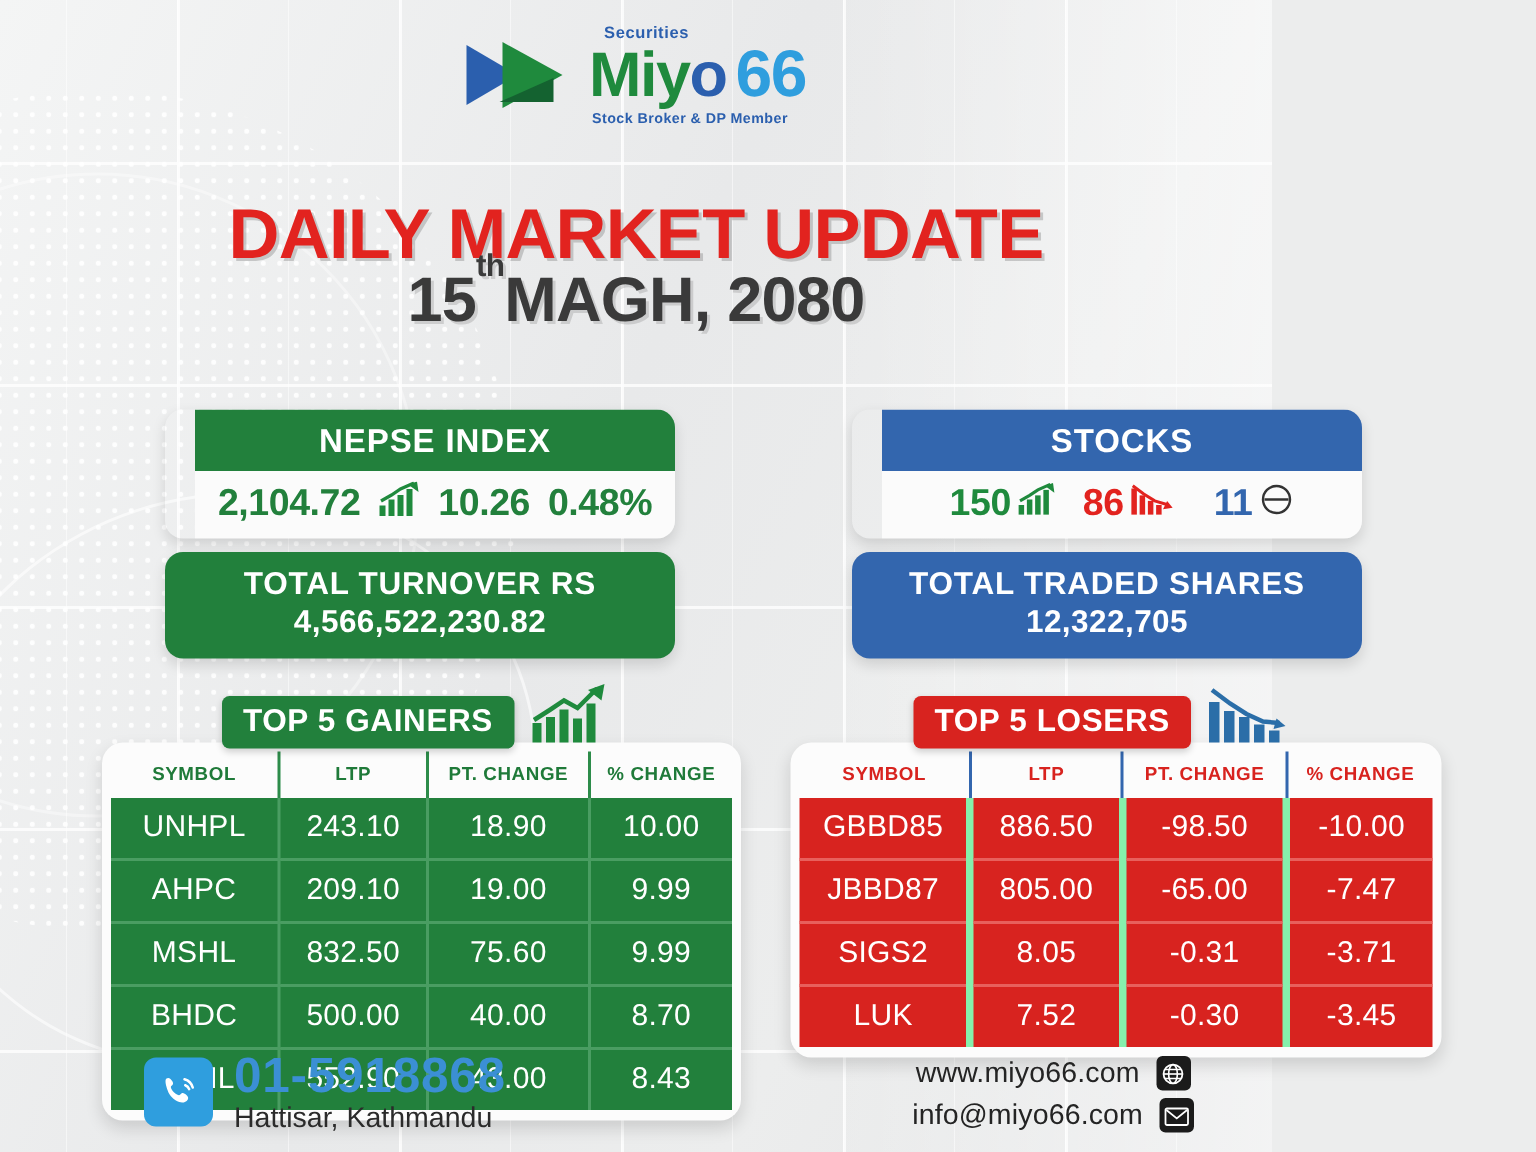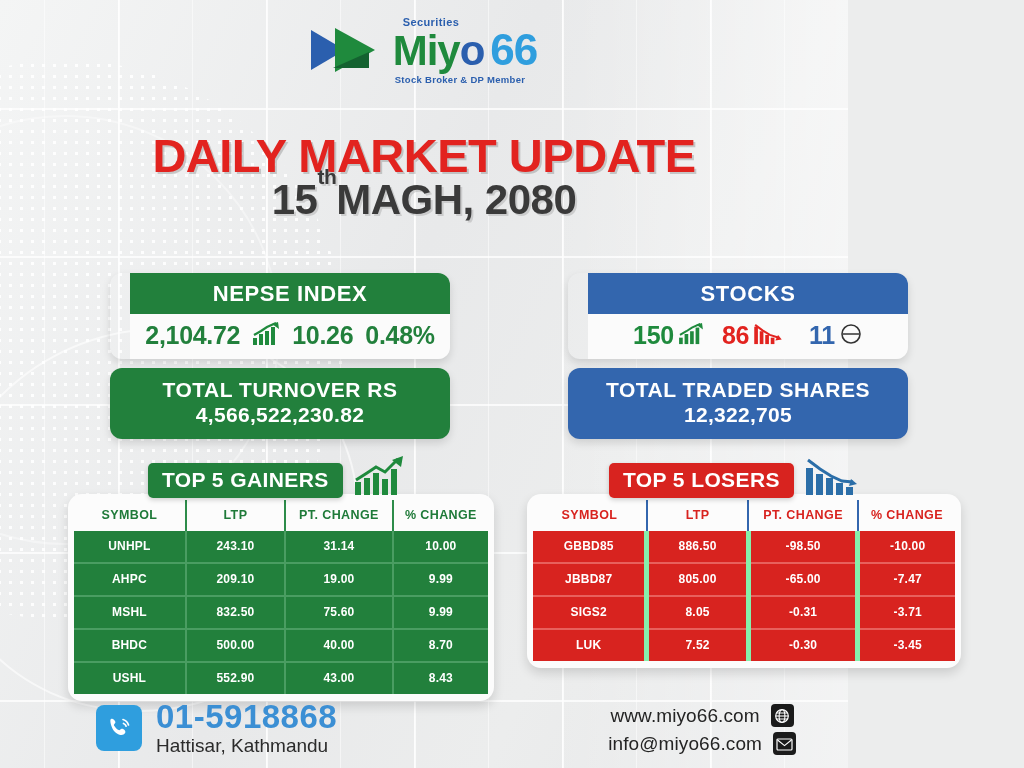--- a/index.html
+++ b/index.html
@@ -190,21 +190,21 @@
     overflow: hidden;
   }
   table { width: 100%; border-collapse: collapse; table-layout: fixed; }
   thead th {
     background: #fcfcfc;
     font-size: 12.5px; font-weight: 800; letter-spacing: .4px;
     padding: 8px 0 9px;
     text-align: center;
   }
   tbody td {
-    color: #fff; font-size: 12px; font-weight: 700;
+    color: #fff; font-size: 20px; font-weight: 400;
     text-align: center; padding: 8px 0 9px;
     letter-spacing: .2px;
   }
   .g thead th { color: #1f7a39; border-right: 2px solid #2d8c4a; }
   .g thead th:last-child { border-right: none; }
   .g tbody tr { background: #22803c; }
   .g tbody td { border-right: 2px solid #4a9d62; border-bottom: 2px solid #4a9d62; }
   .g tbody td:last-child { border-right: none; }
   .g tbody tr:last-child td { border-bottom: none; }
 
@@ -373,21 +373,21 @@
             <th>SYMBOL</th>
             <th>LTP</th>
             <th>PT. CHANGE</th>
             <th>% CHANGE</th>
           </tr>
         </thead>
         <tbody>
           <tr>
             <td>UNHPL</td>
             <td>243.10</td>
-            <td>31.14</td>
+            <td>18.90</td>
             <td>10.00</td>
           </tr>
           <tr>
             <td>AHPC</td>
             <td>209.10</td>
             <td>19.00</td>
             <td>9.99</td>
           </tr>
           <tr>
             <td>MSHL</td>

